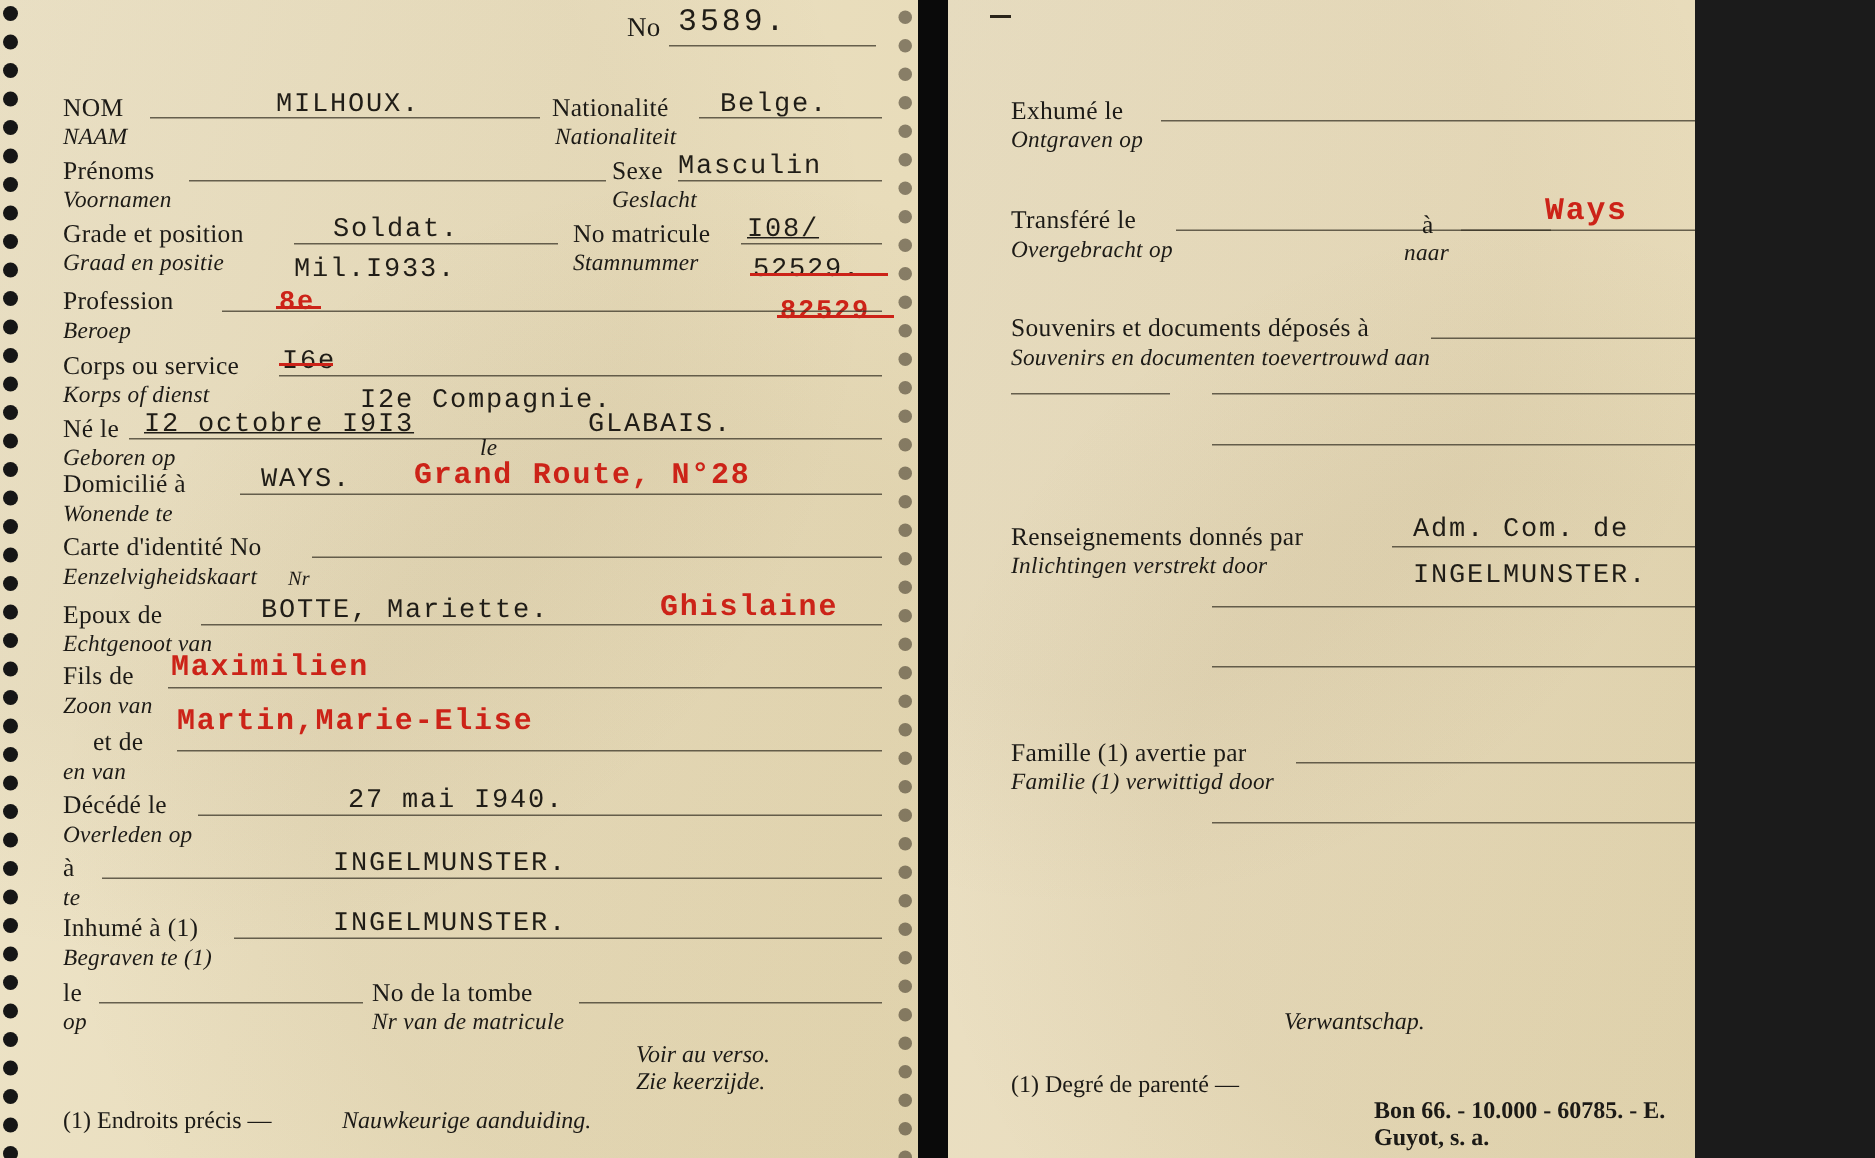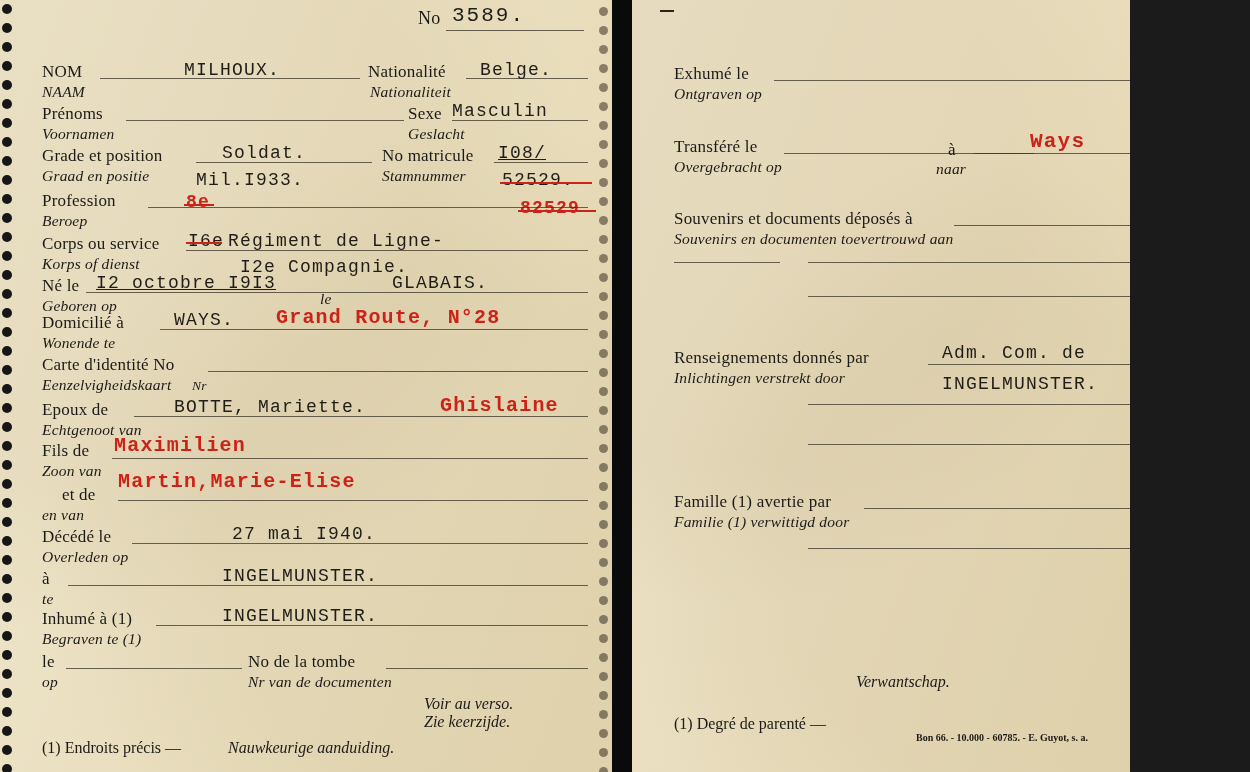--- a/index.html
+++ b/index.html
@@ -281,21 +281,20 @@
     <div class="abs nl" style="left:42px; top:212px;">Beroep</div>
     <div class="rule" style="left:148px; top:207px; width:440px;"></div>
     <div class="abs typed-red" style="left:186px; top:192px;">8e</div>
     <div class="strike" style="left:184px; top:204px; width:30px;"></div>
 
     <div class="abs fr" style="left:42px; top:234px;">Corps ou service</div>
     <div class="abs nl" style="left:42px; top:255px;">Korps of dienst</div>
     <div class="rule" style="left:186px; top:250px; width:402px;"></div>
     <div class="abs typed" style="left:188px; top:231px;">I6e</div>
     <div class="strike" style="left:186px; top:242px; width:36px; background:#cc2318;"></div>
-    <div class="abs typed" style="left:228px; top:231px;">Régiment de Ligne-</div>
     <div class="abs typed" style="left:240px; top:257px;">I2e Compagnie.</div>
 
     <div class="abs fr" style="left:42px; top:276px;">Né le</div>
     <div class="abs nl" style="left:42px; top:297px;">Geboren op</div>
     <div class="rule" style="left:86px; top:292px; width:502px;"></div>
     <div class="abs typed" style="left:96px; top:273px;text-decoration:underline;">I2 octobre I9I3</div>
     <div class="abs nl" style="left:320px; top:290px;">le</div>
     <div class="abs typed" style="left:392px; top:273px;">GLABAIS.</div>
 
     <div class="abs fr" style="left:42px; top:313px;">Domicilié à</div>
@@ -337,21 +336,21 @@
 
     <div class="abs fr" style="left:42px; top:609px;">Inhumé à (1)</div>
     <div class="abs nl" style="left:42px; top:630px;">Begraven te (1)</div>
     <div class="rule" style="left:156px; top:625px; width:432px;"></div>
     <div class="abs typed" style="left:222px; top:606px;">INGELMUNSTER.</div>
 
     <div class="abs fr" style="left:42px; top:652px;">le</div>
     <div class="abs nl" style="left:42px; top:673px;">op</div>
     <div class="rule" style="left:66px; top:668px; width:176px;"></div>
     <div class="abs fr" style="left:248px; top:652px;">No de la tombe</div>
-    <div class="abs nl" style="left:248px; top:673px;">Nr van de documenten</div>
+    <div class="abs nl" style="left:248px; top:673px;">Nr van de matricule</div>
     <div class="rule" style="left:386px; top:668px; width:202px;"></div>
 
     <div class="abs footer-it" style="left:424px; top:695px;">Voir au verso.</div>
     <div class="abs footer-it" style="left:424px; top:713px;">Zie keerzijde.</div>
 
     <div class="abs footer-fr" style="left:42px; top:739px;">(1) Endroits précis —</div>
     <div class="abs footer-it" style="left:228px; top:739px;">Nauwkeurige aanduiding.</div>
   </div>
 
   <div class="gutter"></div>
@@ -388,16 +387,16 @@
     <div class="rule" style="left:176px; top:404px; width:396px;"></div>
     <div class="rule" style="left:176px; top:444px; width:396px;"></div>
 
     <div class="abs fr" style="left:42px; top:492px;">Famille (1) avertie par</div>
     <div class="abs nl" style="left:42px; top:513px;">Familie (1) verwittigd door</div>
     <div class="rule" style="left:232px; top:508px; width:340px;"></div>
     <div class="rule" style="left:176px; top:548px; width:396px;"></div>
 
     <div class="abs footer-fr" style="left:42px; top:715px;">(1) Degré de parenté —</div>
     <div class="abs footer-it" style="left:224px; top:673px;">Verwantschap.</div>
-    <div class="abs footer-fr bold" style="left:284px; top:732px; font-size:10px;">Bon 66. - 10.000 - 60785. - E. Guyot, s. a.</div>
+    <div class="abs footer-fr bold" style="left:284px; top:732px; font-size:16px;">Bon 66. - 10.000 - 60785. - E. Guyot, s. a.</div>
   </div>
 
 </div>
 
 </body></html>

